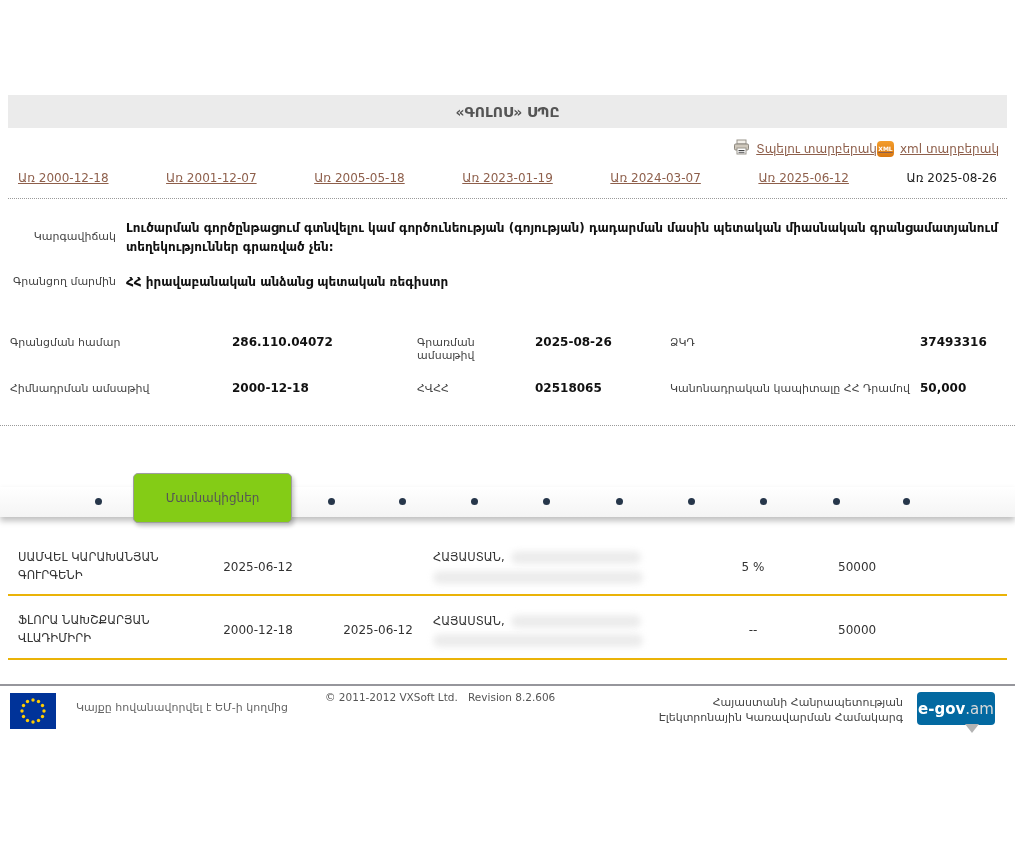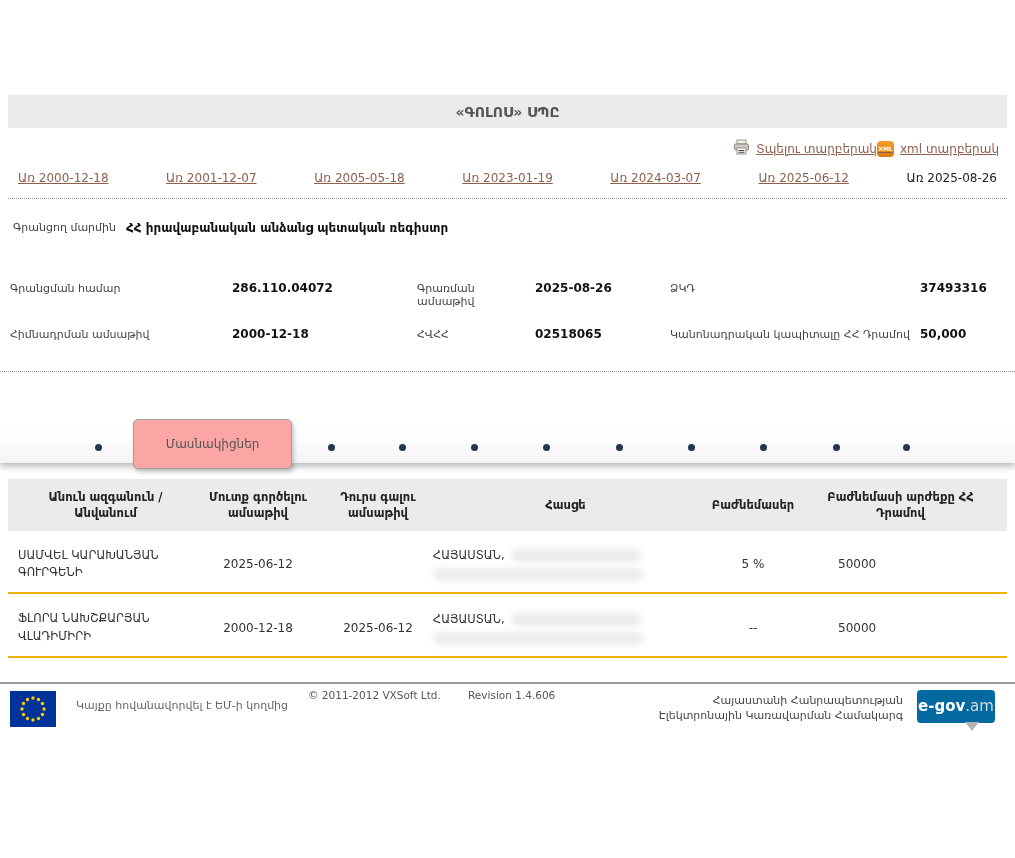--- a/index.html
+++ b/index.html
@@ -80,21 +80,21 @@
   .tab-dot:nth-of-type(3)  { left:399px; }
   .tab-dot:nth-of-type(4)  { left:471px; }
   .tab-dot:nth-of-type(5)  { left:543px; }
   .tab-dot:nth-of-type(6)  { left:616px; }
   .tab-dot:nth-of-type(7)  { left:688px; }
   .tab-dot:nth-of-type(8)  { left:760px; }
   .tab-dot:nth-of-type(9)  { left:833px; }
   .tab-dot:nth-of-type(10) { left:903px; }
   .tab-active {
     position:absolute; left:133px; top:0; width:159px; height:50px; z-index:2;
-    background:#fca5a5; border:1px solid #9e9e9e; border-radius:5px;
+    background:#84cc16; border:1px solid #9e9e9e; border-radius:5px;
     box-shadow:2px 3px 4px rgba(0,0,0,0.22);
     display:flex; align-items:center; justify-content:center;
     font-size:12px; color:#555; cursor:pointer;
   }
 
   
   .ptable { margin:8px 8px 0 8px; font-size:12px; }
   .pt-grid {
     display:grid; grid-template-columns:175px 130px 110px 265px 110px 185px;
     padding:0 10px; align-items:center;
@@ -116,21 +116,21 @@
   .blob-1 { width:130px; }
   .blob-2 { width:210px; margin-left:0; margin-top:4px; }
 
   
   .footer {
     position:relative; margin-top:24px; height:62px;
     border-top:2px solid #96969c;
   }
   .eu-flag { position:absolute; left:10px; top:7px; }
   .eu-text { position:absolute; left:76px; top:15px; font-size:11px; color:#666; }
-  .copyright { position:absolute; left:308px; top:5px; font-size:10.5px; color:#555; }
+  .copyright { position:absolute; left:325px; top:5px; font-size:10.5px; color:#555; }
   .revision  { position:absolute; left:468px; top:5px; font-size:10.5px; color:#555; }
   .egov-text {
     position:absolute; right:112px; top:10px; text-align:right;
     font-size:11px; color:#444; line-height:1.35;
   }
   .egov-logo {
     position:absolute; right:20px; top:6px; width:78px; height:33px;
     background:#0369a1; border-radius:4px; cursor:pointer;
     display:flex; align-items:center; justify-content:center;
   }
@@ -173,20 +173,24 @@
     <a class="date-link">Առ 2001-12-07</a>
     <a class="date-link">Առ 2005-05-18</a>
     <a class="date-link">Առ 2023-01-19</a>
     <a class="date-link">Առ 2024-03-07</a>
     <a class="date-link">Առ 2025-06-12</a>
     <span class="date-current">Առ 2025-08-26</span>
   </div>
 
   <div class="info">
     <div class="info-row">
+      <div class="info-label">Կարգավիճակ</div>
+      <div class="info-value">Լուծարման գործընթացում գտնվելու կամ գործունեության (գոյության) դադարման մասին պետական միասնական գրանցամատյանում տեղեկություններ գրառված չեն:</div>
+    </div>
+    <div class="info-row">
       <div class="info-label">Գրանցող մարմին</div>
       <div class="info-value">ՀՀ իրավաբանական անձանց պետական ռեգիստր</div>
     </div>
   </div>
 
   <div class="reg-grid">
     <div class="reg-label">Գրանցման համար</div>
     <div class="reg-value">286.110.04072</div>
     <div class="reg-label">Գրառման ամսաթիվ</div>
     <div class="reg-value">2025-08-26</div>
@@ -210,28 +214,20 @@
     <span class="tab-dot"></span>
     <span class="tab-dot"></span>
     <span class="tab-dot"></span>
     <span class="tab-dot"></span>
     <span class="tab-dot"></span>
     <span class="tab-dot"></span>
     <div class="tab-active">Մասնակիցներ</div>
   </div>
 
   <div class="ptable">
-    <div class="pt-grid pt-head">
-      <div>Անուն ազգանուն / Անվանում</div>
-      <div>Մուտք գործելու ամսաթիվ</div>
-      <div>Դուրս գալու ամսաթիվ</div>
-      <div>Հասցե</div>
-      <div>Բաժնեմասեր</div>
-      <div>Բաժնեմասի արժեքը ՀՀ Դրամով</div>
-    </div>
 
     <div class="pt-grid pt-row">
       <div class="cell-name">ՍԱՄՎԵԼ ԿԱՐԱԽԱՆՅԱՆ ԳՈՒՐԳԵՆԻ</div>
       <div class="cell-date">2025-06-12</div>
       <div class="cell-date"></div>
       <div class="cell-addr">
         <span>ՀԱՅԱՍՏԱՆ,</span><span class="blur-blob blob-1"></span><br>
         <span class="blur-blob blob-2"></span>
       </div>
       <div class="cell-shares">5 %</div>
@@ -266,21 +262,21 @@
             <circle cx="17.5" cy="27.5" r="1.7"></circle>
           <circle cx="13.5" cy="23.5" r="1.7"></circle>
             <circle cx="12" cy="18" r="1.7"></circle>
           <circle cx="13.5" cy="12.5" r="1.7"></circle>
             <circle cx="17.5" cy="8.5" r="1.7"></circle>
         </g>
       </svg>
     </span>
     <span class="eu-text">Կայքը հովանավորվել է ԵՄ-ի կողմից</span>
     <span class="copyright">© 2011-2012 VXSoft Ltd.</span>
-    <span class="revision">Revision 1.4.606</span>
+    <span class="revision">Revision 8.2.606</span>
     <span class="egov-text">
       <span>Հայաստանի Հանրապետության</span><br>
       <span>Էլեկտրոնային Կառավարման Համակարգ</span>
     </span>
     <span class="egov-logo">
       <span class="egov-main">e-gov</span>
         <span class="egov-suffix">.am</span>
     </span>
   </div>
 

